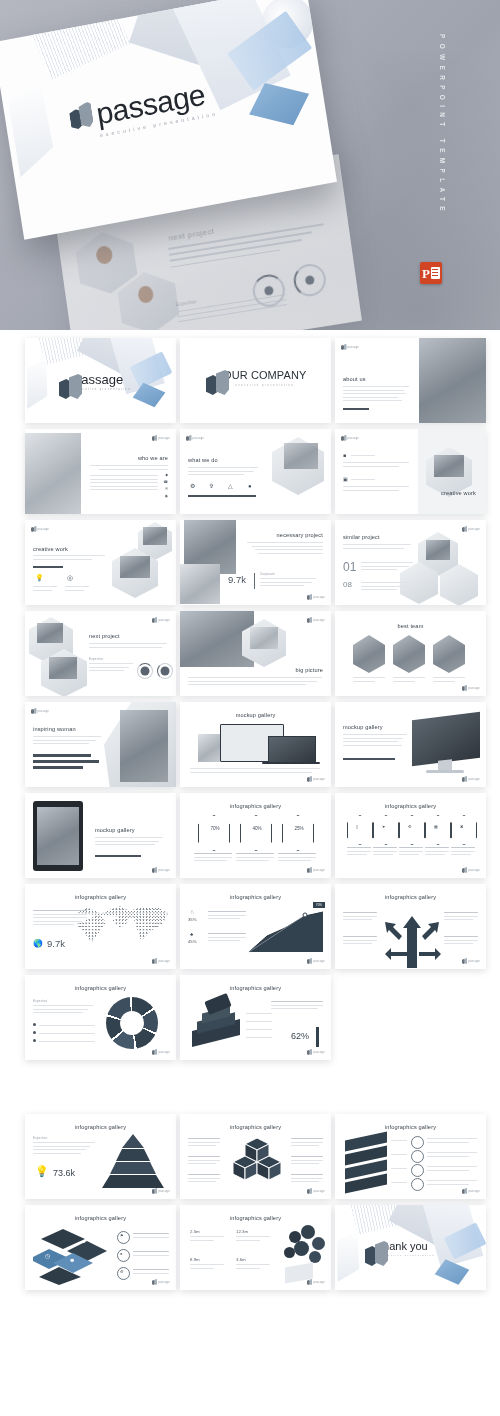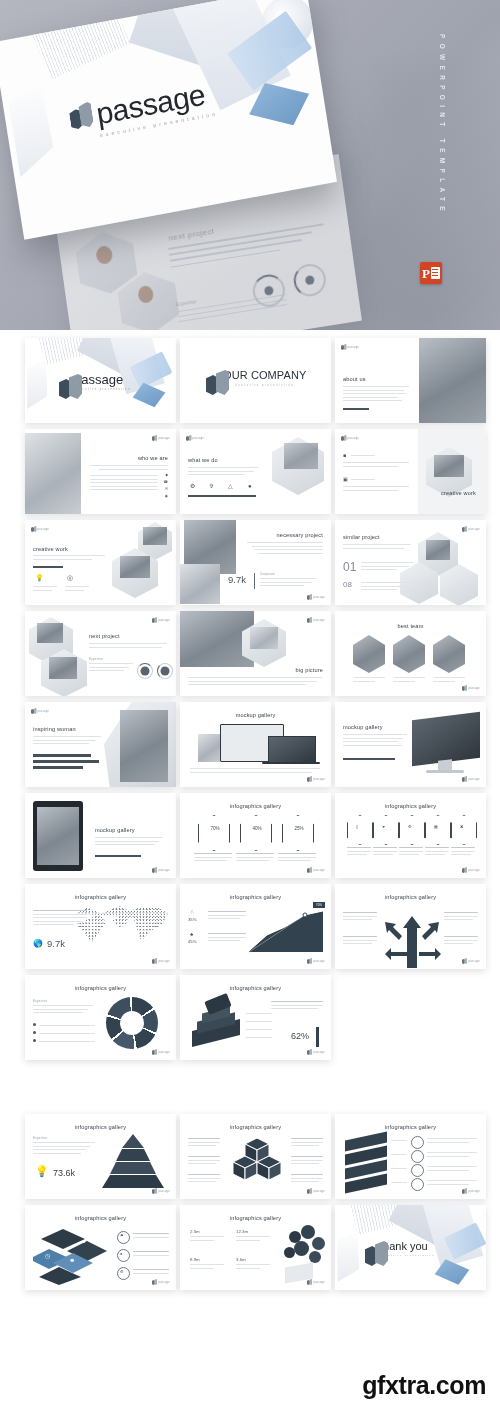--- a/index.html
+++ b/index.html
@@ -973,17 +973,14 @@
           <span class="logo-cube" style="width:12px;height:14px;"></span>
           <span>
             <div style="font-size:11px;color:#242930;line-height:1;">thank you</div>
             <div style="font-size:2.4px;letter-spacing:1.4px;color:#9aa1a9;margin-top:2px;text-align:center;">executive presentation</div>
           </span>
         </div>
       </div>
     </div>
   </section>
 
-  <div class="footer">
-    <div class="gfx">gfxtra.com</div>
-  </div>
 
 </div>
 
 </body></html>

